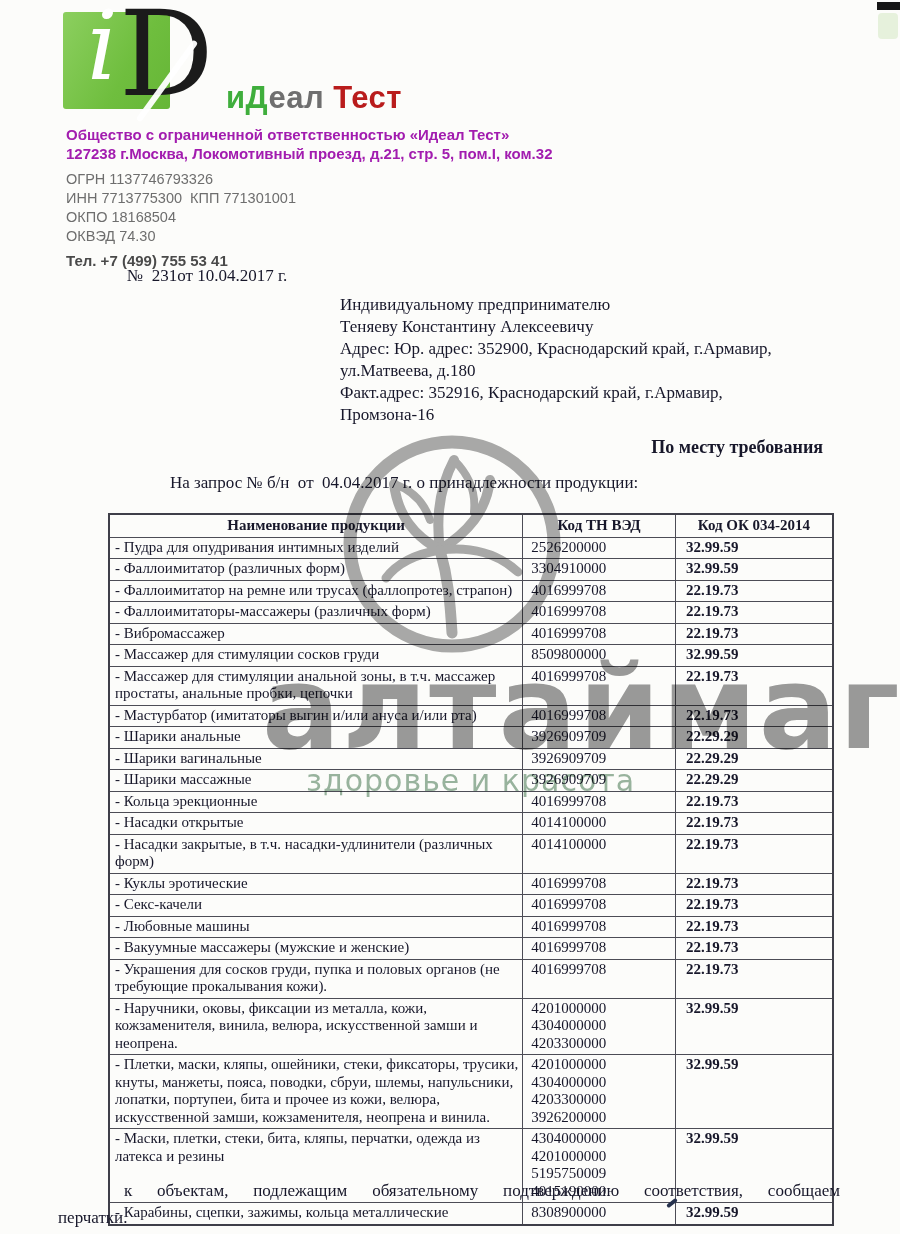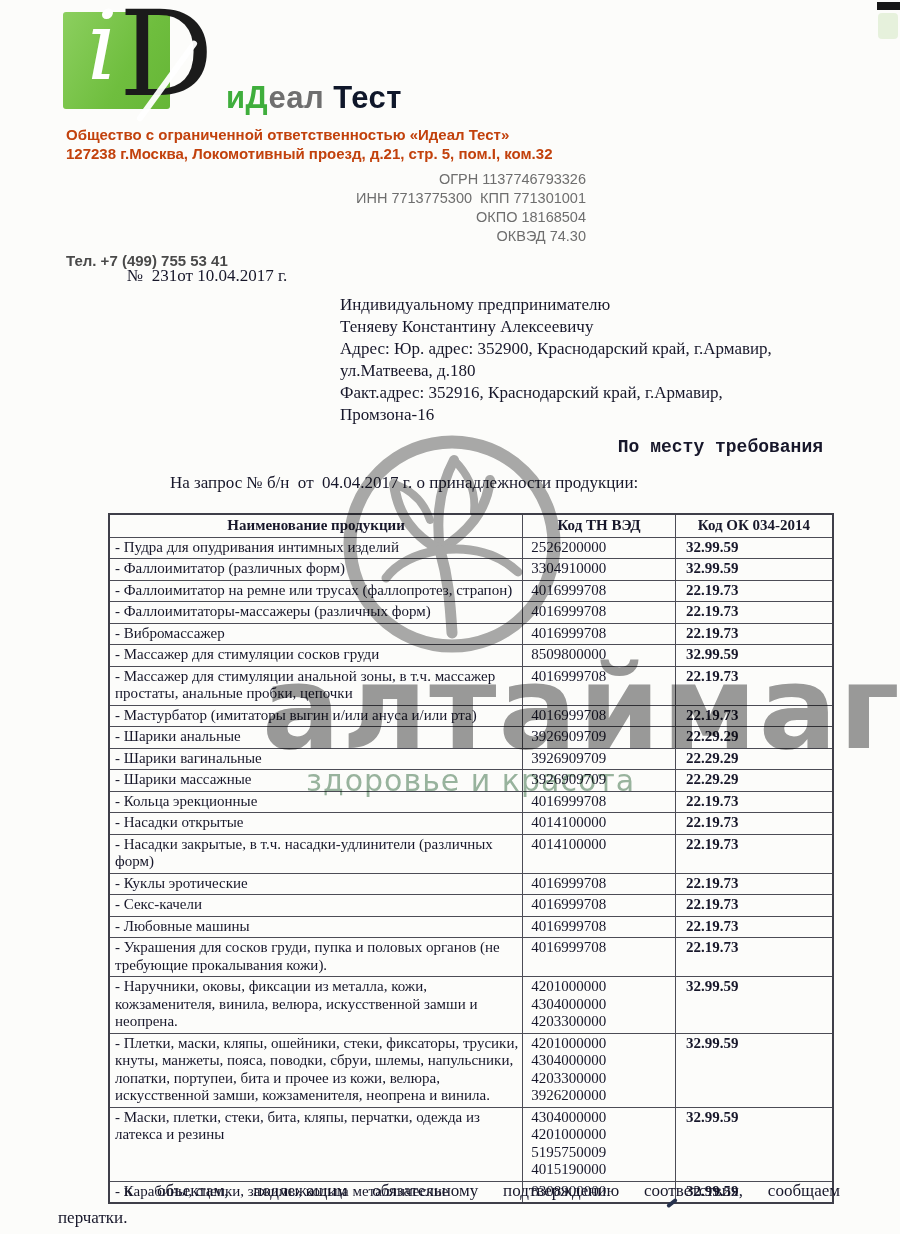--- a/index.html
+++ b/index.html
@@ -26,43 +26,43 @@
   .logo-slash {
     position:absolute; left:101px; top:22px; width:6px; height:98px;
     background:rgba(255,255,255,0.95); transform:rotate(36deg); border-radius:3px;
   }
   .logo-text {
     position:absolute; left:163px; top:70px; font-family:"Liberation Sans",sans-serif;
     font-size:31px; font-weight:bold; letter-spacing:0.5px; white-space:nowrap;
   }
   .brand-green { color:#3fae3c; }
   .brand-gray  { color:#6f6f6f; font-weight:bold; }
-  .brand-dark  { color:#0f172a; }
+  .brand-dark  { color:#b91c1c; }
 
   
   .letterhead {
     position:absolute; left:66px; top:125px; width:520px;
     font-family:"Liberation Sans",sans-serif;
   }
-  .lh-bold { font-size:15px; font-weight:bold; color:#c2410c; line-height:19px; white-space:pre-wrap; }
+  .lh-bold { font-size:15px; font-weight:bold; color:#a21caf; line-height:19px; white-space:pre-wrap; }
   .lh-reg  { margin-top:7px; }
-  .reg-line { font-size:14.5px; color:#6e6e6e; line-height:19px; white-space:pre-wrap;text-align:right; }
+  .reg-line { font-size:14.5px; color:#6e6e6e; line-height:19px; white-space:pre-wrap; }
   .lh-phone { margin-top:6px; font-size:15px; font-weight:bold; color:#4a4a4a; white-space:pre-wrap; }
 
   
   .number-line { position:absolute; left:127px; top:266px; font-size:17px; white-space:pre-wrap; }
   .addr-block  { position:absolute; left:340px; top:294px; width:480px; }
   .addr-line   { font-size:17px; line-height:22px; white-space:pre-wrap; }
   .addr-block .addr-line:nth-child(1),
   .addr-block .addr-line:nth-child(2),
   .addr-block .addr-line:nth-child(4),
   .addr-block .addr-line:nth-child(6) { padding-right:57px; }
   .salutation {
     position:absolute; left:340px; top:437px; width:483px; text-align:right;
-    font-size:18px; font-weight:bold;font-family:Liberation Mono, monospace;
+    font-size:18px; font-weight:bold;
   }
   .intro { position:absolute; left:170px; top:473px; font-size:17px; white-space:pre-wrap; }
 
   
   .table-wrap { position:absolute; left:108px; top:513px; width:726px; }
   table.codes { border-collapse:collapse; width:100%; border:2px solid #3f3f49; }
   table.codes th, table.codes td {
     border:1px solid #4c4c55; vertical-align:top;
     font-size:15px; line-height:17.5px; color:#17172a; background:transparent;
   }
@@ -263,20 +263,27 @@
             <td class="c-ok">22.19.73</td>
           </tr>
           <tr>
             <td class="c-name">- Любовные машины</td>
             <td class="c-code">
               <div class="code-line">4016999708</div>
             </td>
             <td class="c-ok">22.19.73</td>
           </tr>
           <tr>
+            <td class="c-name">- Вакуумные массажеры (мужские и женские)</td>
+            <td class="c-code">
+              <div class="code-line">4016999708</div>
+            </td>
+            <td class="c-ok">22.19.73</td>
+          </tr>
+          <tr>
             <td class="c-name">- Украшения для сосков груди, пупка и половых органов (не требующие прокалывания кожи).</td>
             <td class="c-code">
               <div class="code-line">4016999708</div>
             </td>
             <td class="c-ok">22.19.73</td>
           </tr>
           <tr>
             <td class="c-name">- Наручники, оковы, фиксации из металла, кожи, кожзаменителя, винила, велюра, искусственной замши и неопрена.</td>
             <td class="c-code">
               <div class="code-line">4201000000</div>

